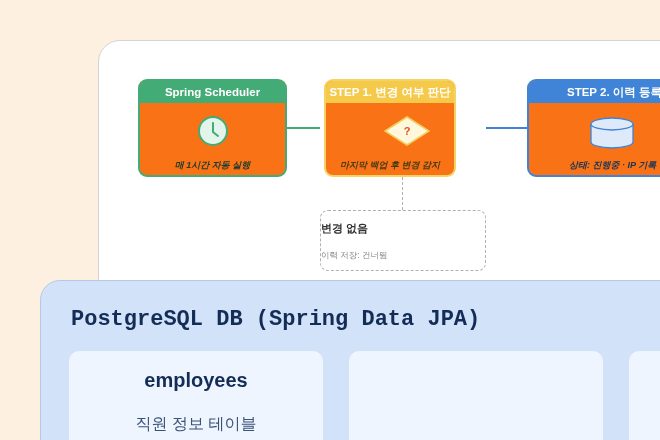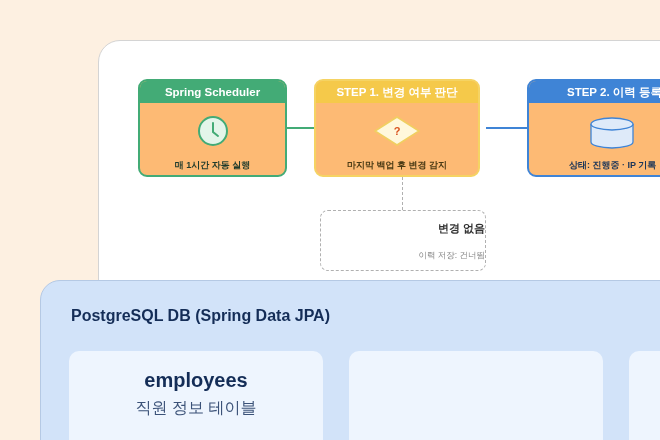--- a/index.html
+++ b/index.html
@@ -1,39 +1,39 @@
 <!DOCTYPE html>
 <html><head>
 <meta charset="utf-8">
 <style>
   html, body { margin:0; padding:0; }
   body { width:660px; height:440px; overflow:hidden; background:#fdf0e1; position:relative; font-family:"Liberation Sans","DejaVu Sans",sans-serif; }
   .frame { position:absolute; left:98px; top:40px; width:620px; height:300px; background:#fff; border:1.5px solid #d4d4d4; border-radius:22px; box-sizing:border-box; }
-  .card { position:absolute; top:79px; height:98px; border:2px solid; border-radius:9px; background:#fdba74; box-sizing:border-box; overflow:hidden; }
+  .card { position:absolute; top:79px; height:98px; border:2px solid; border-radius:9px; background:#f97316; box-sizing:border-box; overflow:hidden; }
   .card .hdr { height:22px; color:#fff; font-weight:bold; font-size:11.5px; text-align:center; line-height:22px; white-space:nowrap; }
-  .card .body-txt { position:absolute; left:0; right:0; top:78px; text-align:center; font-size:9px; font-weight:bold; white-space:nowrap; }
+  .card .body-txt { position:absolute; left:0; right:0; top:78px; text-align:center; font-size:9px; font-weight:bold; white-space:nowrap;font-style:italic; }
   .c1 { left:138px; width:149px; border-color:#43ab76; }
   .c1 .hdr { background:#43ab76; }
   .c1 .body-txt { color:#1f3b2c; }
-  .c2 { left:314px; width:166px; border-color:#f5d363; }
+  .c2 { left:324px; width:132px; border-color:#f5d363; }
   .c2 .hdr { background:#f5c94a; }
   .c2 .body-txt { color:#4a3a14; }
   .c3 { left:527px; width:170px; border-color:#3f84d6; }
   .c3 .hdr { background:#3f84d6; text-align:left; padding-left:38px; }
   .c3 .body-txt { color:#1b3558; text-align:left; padding-left:40px; }
   .conn { position:absolute; height:2px; top:127px; }
   .vdash { position:absolute; left:402px; top:177px; height:33px; border-left:1.5px dashed #b0b0b0; }
-  .nochange { position:absolute; left:320px; top:210px; width:166px; height:61px; border:1.5px dashed #b0b0b0; border-radius:8px; box-sizing:border-box; text-align:right; background:#fff; }
+  .nochange { position:absolute; left:320px; top:210px; width:166px; height:61px; border:1.5px dashed #b0b0b0; border-radius:8px; box-sizing:border-box; text-align:left; background:#fff; }
   .nochange .t { font-size:11px; font-weight:bold; color:#333; margin-top:10px; }
   .nochange .s { font-size:8.5px; color:#888; margin-top:13px; line-height:13px; }
   .db { position:absolute; left:40px; top:280px; width:660px; height:200px; background:#d2e3f9; border:1.5px solid #b5c9e4; border-radius:20px; box-sizing:border-box; }
-  .db-title { position:absolute; left:30px; top:26px; font-size:16px; font-weight:bold; color:#142d57; white-space:nowrap; }
+  .db-title { position:absolute; left:30px; top:26px; font-size:22px; font-weight:bold; color:#142d57; white-space:nowrap;font-family:Liberation Mono, monospace; }
   .tbl { position:absolute; top:70px; width:254px; height:120px; background:#eef5fe; border-radius:10px; text-align:center; }
   .tbl .name { font-size:20px; font-weight:bold; color:#142d57; margin-top:18px; }
-  .tbl .desc { font-size:16px; color:#3b5278; margin-top:6px; }
+  .tbl .desc { font-size:16px; color:#3b5278; margin-top:22px; }
 </style>
 </head>
 <body>
 
 <div class="frame"></div>
 
 <div class="conn" style="left:287px;width:33px;background:#43ab76;"></div>
 <div class="conn" style="left:486px;width:41px;background:#3f84d6;"></div>
 
 <div class="card c1">

